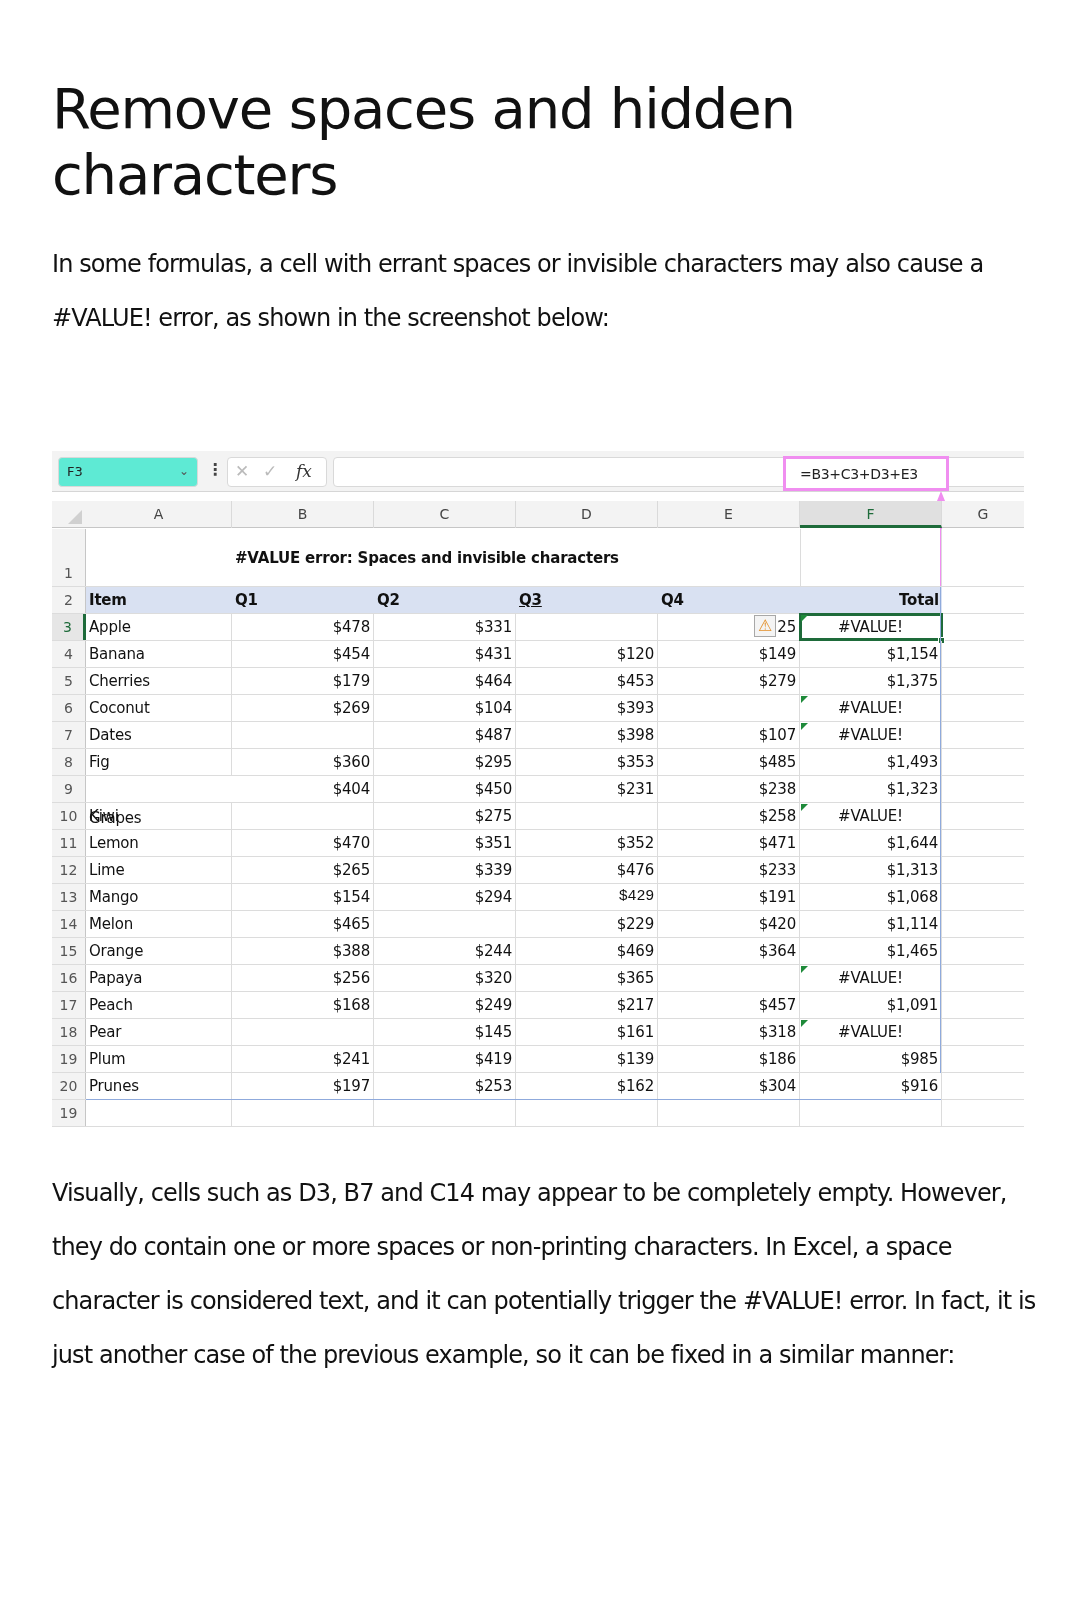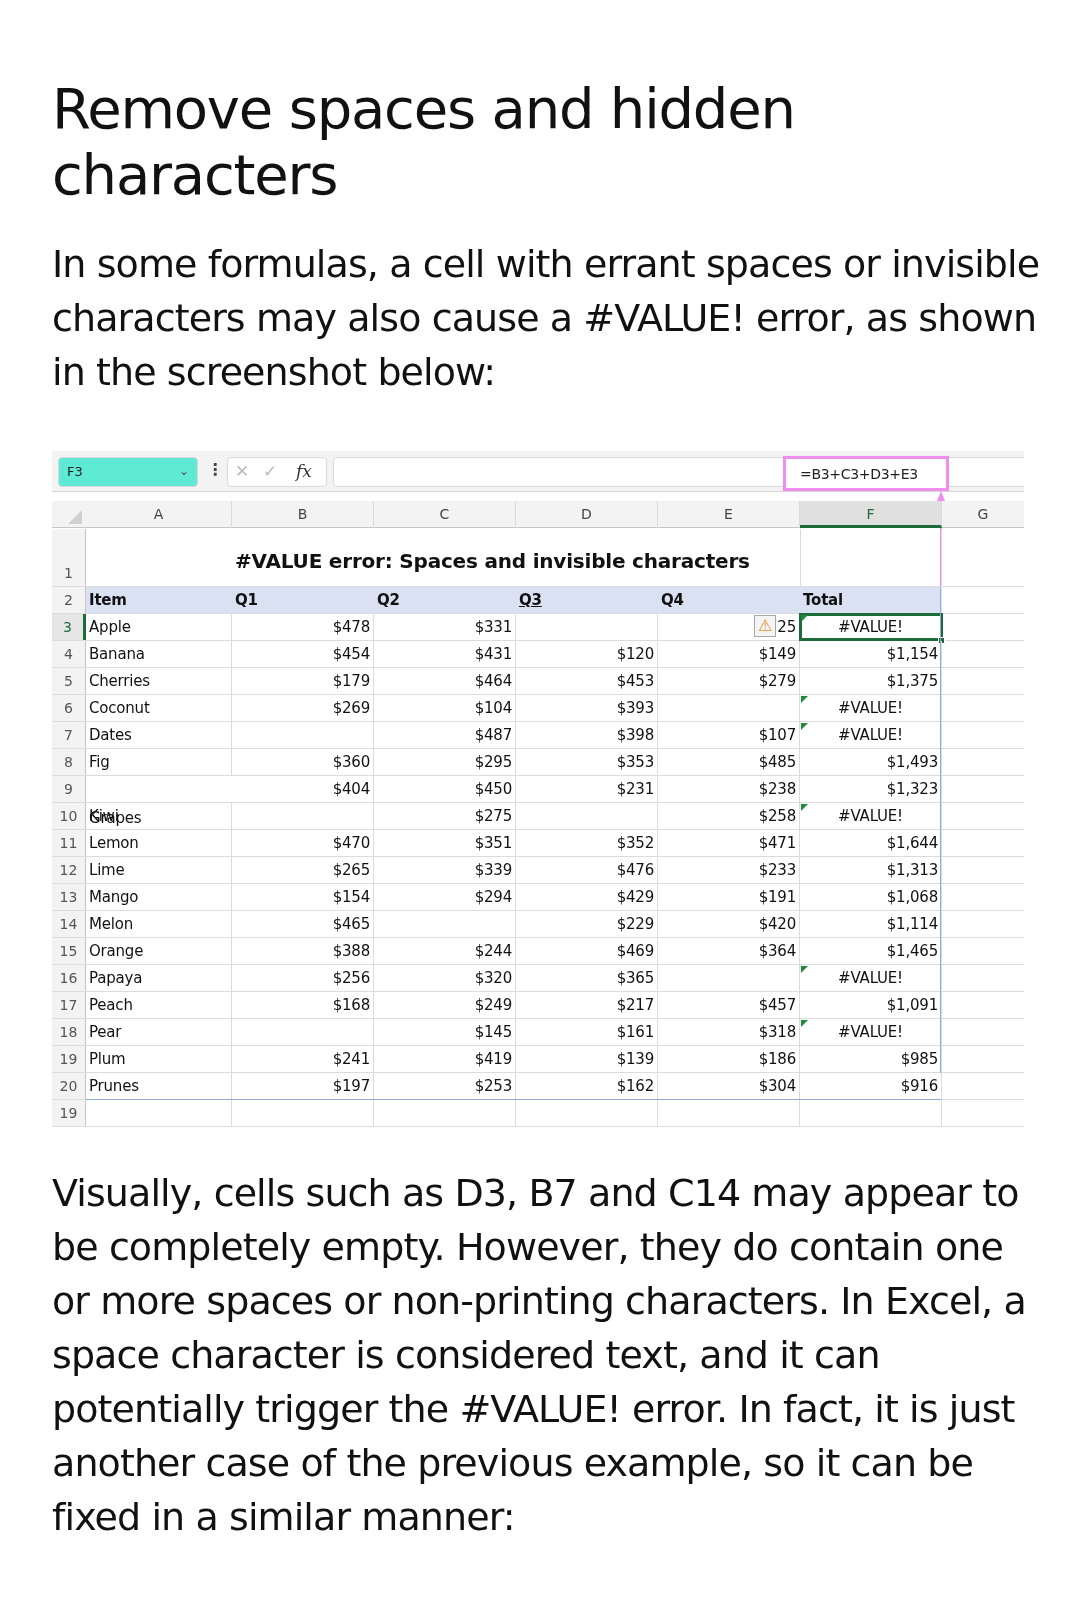--- a/index.html
+++ b/index.html
@@ -6,21 +6,21 @@
   html, body { width: 1080px; height: 1619px; background: #ffffff; overflow: hidden; }
   body { font-family: "DejaVu Sans", "Liberation Sans", sans-serif; color: #111; position: relative; }
 
   .heading {
     position: absolute; left: 52px; top: 76px; width: 980px;
     font-size: 56px; line-height: 66px; font-weight: 400; color: #111;
     font-family: "DejaVu Sans", sans-serif; letter-spacing: -1.2px;
   }
   .para {
     position: absolute; left: 52px; width: 990px;
-    font-size: 38px; line-height: 54px; color: #111;
+    font-size: 24px; line-height: 54px; color: #111;
     font-family: "DejaVu Sans", sans-serif; letter-spacing: -0.9px;
   }
   .para.p1 { top: 237px; }
   .para.p2 { top: 1166px; }
 
   
   .excel {
     position: absolute; left: 52px; top: 451px; width: 972px; height: 678px;
     background: #ffffff; font-family: "DejaVu Sans", sans-serif; overflow: hidden;
   }
@@ -137,31 +137,31 @@
       <div class="colhdr" style="left:322px;width:142px">C</div>
       <div class="colhdr" style="left:464px;width:142px">D</div>
       <div class="colhdr" style="left:606px;width:142px">E</div>
       <div class="colhdr sel" style="left:748px;width:142px">F</div>
       <div class="colhdr" style="left:890px;width:82px;border-right:none">G</div>
     </div>
 
     <div class="row" style="top:36px;height:58px">
       <div class="rownum" style="padding-top:36px">1</div>
       <div class="cell" style="left:34px;width:146px;border-right:none"></div>
-      <div class="cell b" style="left:180px;width:568px;border-right:none;padding-top:20px;font-size:20px">#VALUE error: Spaces and invisible characters</div>
+      <div class="cell b" style="left:180px;width:568px;border-right:none;padding-top:20px;font-size:15px">#VALUE error: Spaces and invisible characters</div>
       <div class="cell" style="left:748px;width:142px;border-left:1px solid #dcdcdc"></div>
     </div>
   <div class="row hdrrow" style="top: 94px; height: 27px;">
         <div class="rownum" style="padding-top: 5px;">2</div>
         <div class="cell b" style="left: 34px; width: 146px; padding-top: 4px; border-right: none;">Item</div>
         <div class="cell b" style="left: 180px; width: 142px; padding-top: 4px; border-right: none;">Q1</div>
         <div class="cell b" style="left: 322px; width: 142px; padding-top: 4px; border-right: none;">Q2</div>
         <div class="cell b" style="left: 464px; width: 142px; padding-top: 4px; border-right: none; text-decoration: underline;">Q3</div>
         <div class="cell b" style="left: 606px; width: 142px; padding-top: 4px; border-right: none;">Q4</div>
-        <div class="cell b" style="left: 748px; width: 142px; padding-top: 4px; border-right: none;">Total</div>
+        <div class="cell b" style="left: 748px; width: 142px; padding-top: 4px; border-right: none; text-align: right;">Total</div>
       </div>
       <div class="row" style="top: 121px; height: 27px;">
         <div class="rownum sel" style="padding-top: 5px;">3</div>
         <div class="cell " style="left: 34px; width: 146px; padding-top: 4px;"><span>Apple</span></div>
         <div class="cell r" style="left: 180px; width: 142px; padding-top: 4px;"><span>$478</span></div>
         <div class="cell r" style="left: 322px; width: 142px; padding-top: 4px;"><span>$331</span></div>
         <div class="cell r" style="left: 464px; width: 142px; padding-top: 4px;"><span></span></div>
         <div class="cell r" style="left: 606px; width: 142px; padding-top: 4px;"><span class="warn" style="left: 96px;">⚠</span><span>25</span></div>
         <div class="cell c selcell" style="left: 748px; width: 142px; padding-top: 4px;"><span>#VALUE!</span><span class="tri"></span><span class="handle"></span></div>
       </div>
@@ -244,21 +244,21 @@
         <div class="cell r" style="left: 322px; width: 142px; padding-top: 4px;"><span>$339</span></div>
         <div class="cell r" style="left: 464px; width: 142px; padding-top: 4px;"><span>$476</span></div>
         <div class="cell r" style="left: 606px; width: 142px; padding-top: 4px;"><span>$233</span></div>
         <div class="cell r" style="left: 748px; width: 142px; padding-top: 4px;"><span>$1,313</span></div>
       </div>
       <div class="row" style="top: 391px; height: 27px;">
         <div class="rownum" style="padding-top: 5px;">13</div>
         <div class="cell " style="left: 34px; width: 146px; padding-top: 4px;"><span>Mango</span></div>
         <div class="cell r" style="left: 180px; width: 142px; padding-top: 4px;"><span>$154</span></div>
         <div class="cell r" style="left: 322px; width: 142px; padding-top: 4px;"><span>$294</span></div>
-        <div class="cell r" style="left: 464px; width: 142px; padding-top: 4px;"><span>$429</span></div>
+        <div class="cell r" style="left: 464px; width: 142px; padding-top: 4px; font-family: Liberation Mono, monospace;"><span>$429</span></div>
         <div class="cell r" style="left: 606px; width: 142px; padding-top: 4px;"><span>$191</span></div>
         <div class="cell r" style="left: 748px; width: 142px; padding-top: 4px;"><span>$1,068</span></div>
       </div>
       <div class="row" style="top: 418px; height: 27px;">
         <div class="rownum" style="padding-top: 5px;">14</div>
         <div class="cell " style="left: 34px; width: 146px; padding-top: 4px;"><span>Melon</span></div>
         <div class="cell r" style="left: 180px; width: 142px; padding-top: 4px;"><span>$465</span></div>
         <div class="cell r" style="left: 322px; width: 142px; padding-top: 4px;"><span></span></div>
         <div class="cell r" style="left: 464px; width: 142px; padding-top: 4px;"><span>$229</span></div>
         <div class="cell r" style="left: 606px; width: 142px; padding-top: 4px;"><span>$420</span></div>

